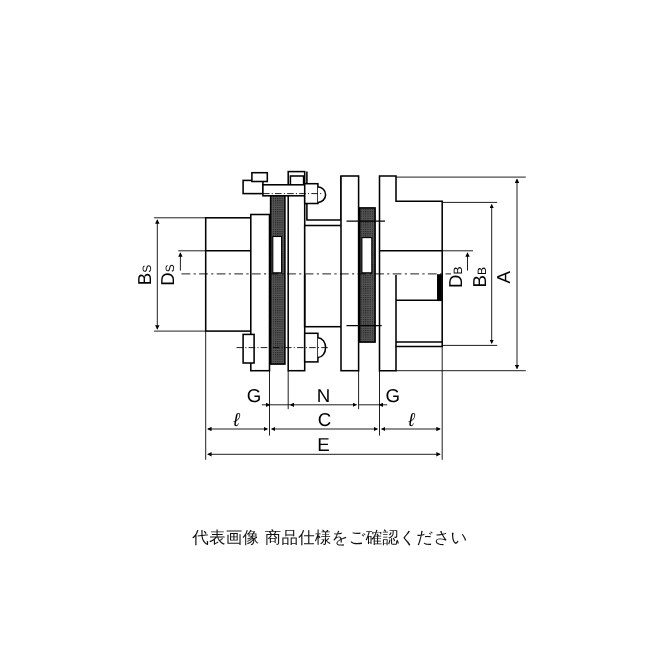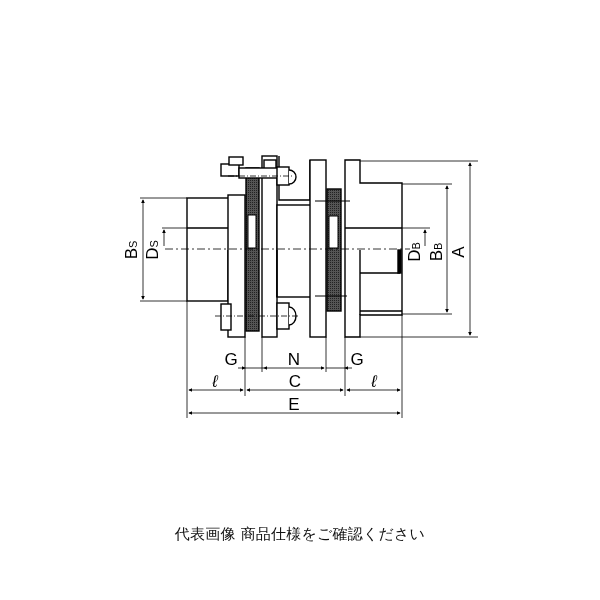--- a/index.html
+++ b/index.html
@@ -1,18 +1,18 @@
 <!DOCTYPE html>
 <html><head>
 <meta charset="utf-8">
 <style>
   html, body { margin: 0; padding: 0; background: #ffffff; }
   body { width: 600px; height: 600px; position: relative; overflow: hidden; font-family: "DejaVu Sans", sans-serif; }
   #diagram { position: absolute; left: 0; top: 0; width: 600px; height: 600px; }
-  .caption { position: absolute; left: 0; width: 600px; top: 480px; text-align: center; font-size: 15px; color: #111; letter-spacing: 0.2px; margin-top: 45px; }
+  .caption { position: absolute; left: 0; width: 600px; top: 480px; text-align: center; font-size: 15px; color: #111; letter-spacing: 0.2px; }
   .lbl { font-family: "Liberation Sans", sans-serif; fill: #000; }
   .big { font-size: 17px; }
   .sub { font-size: 11px; }
 </style>
 </head>
 <body>
 
 <svg id="diagram" viewBox="0 0 600 600" xmlns="http://www.w3.org/2000/svg">
   <defs>
     <pattern id="hatch" width="2" height="2" patternUnits="userSpaceOnUse">

